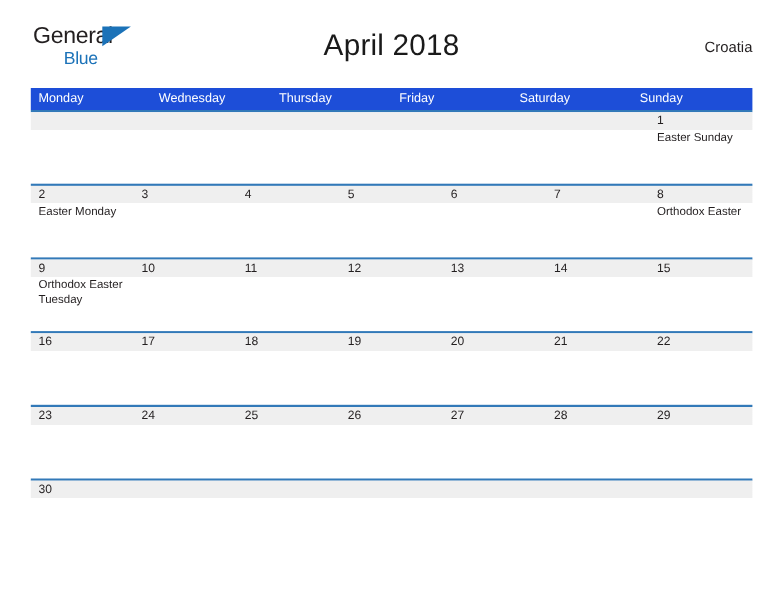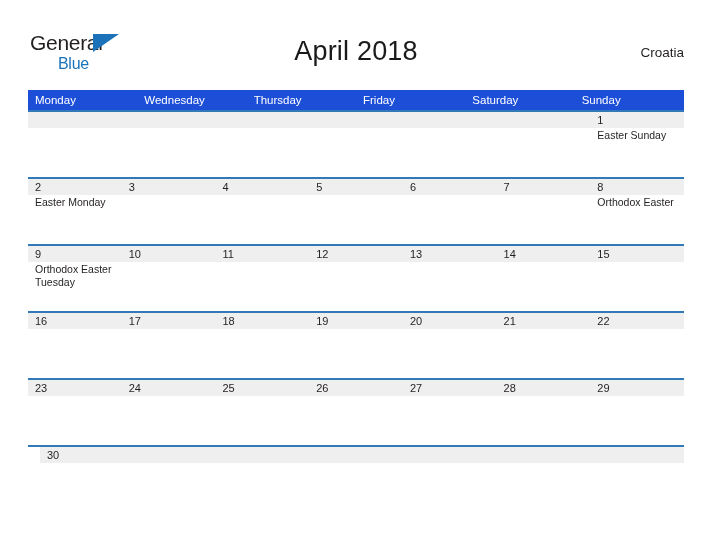--- a/index.html
+++ b/index.html
@@ -14,21 +14,21 @@
     font-family: "Liberation Sans", sans-serif;
     color: #231f20;
     overflow: hidden;
     position: relative;
   }
 
   
   .topbar {
     position: relative;
     height: 52px;
-    margin: 30px 28px 0 28px;
+    margin: 20px 28px 0 28px;
   }
 
   .logo {
     position: absolute;
     left: 2px;
     top: 2px;
     width: 150px;
     height: 46px;
   }
   .logo-general {
@@ -112,21 +112,20 @@
   .week:first-of-type {
     margin-top: 0;
   }
   .week-inner {
     display: flex;
     height: 54px;
     background: linear-gradient(to bottom, #efefef 0px, #efefef 16px, #ffffff 16px, #ffffff 100%);
   }
   .week.short .week-inner {
     height: 28px;
-    margin-left: 12px;
   }
 
   .daycell {
     flex: 1 1 0;
     box-sizing: border-box;
     padding-left: 7px;
     position: relative;
     overflow: hidden;
   }
   .daynum {

